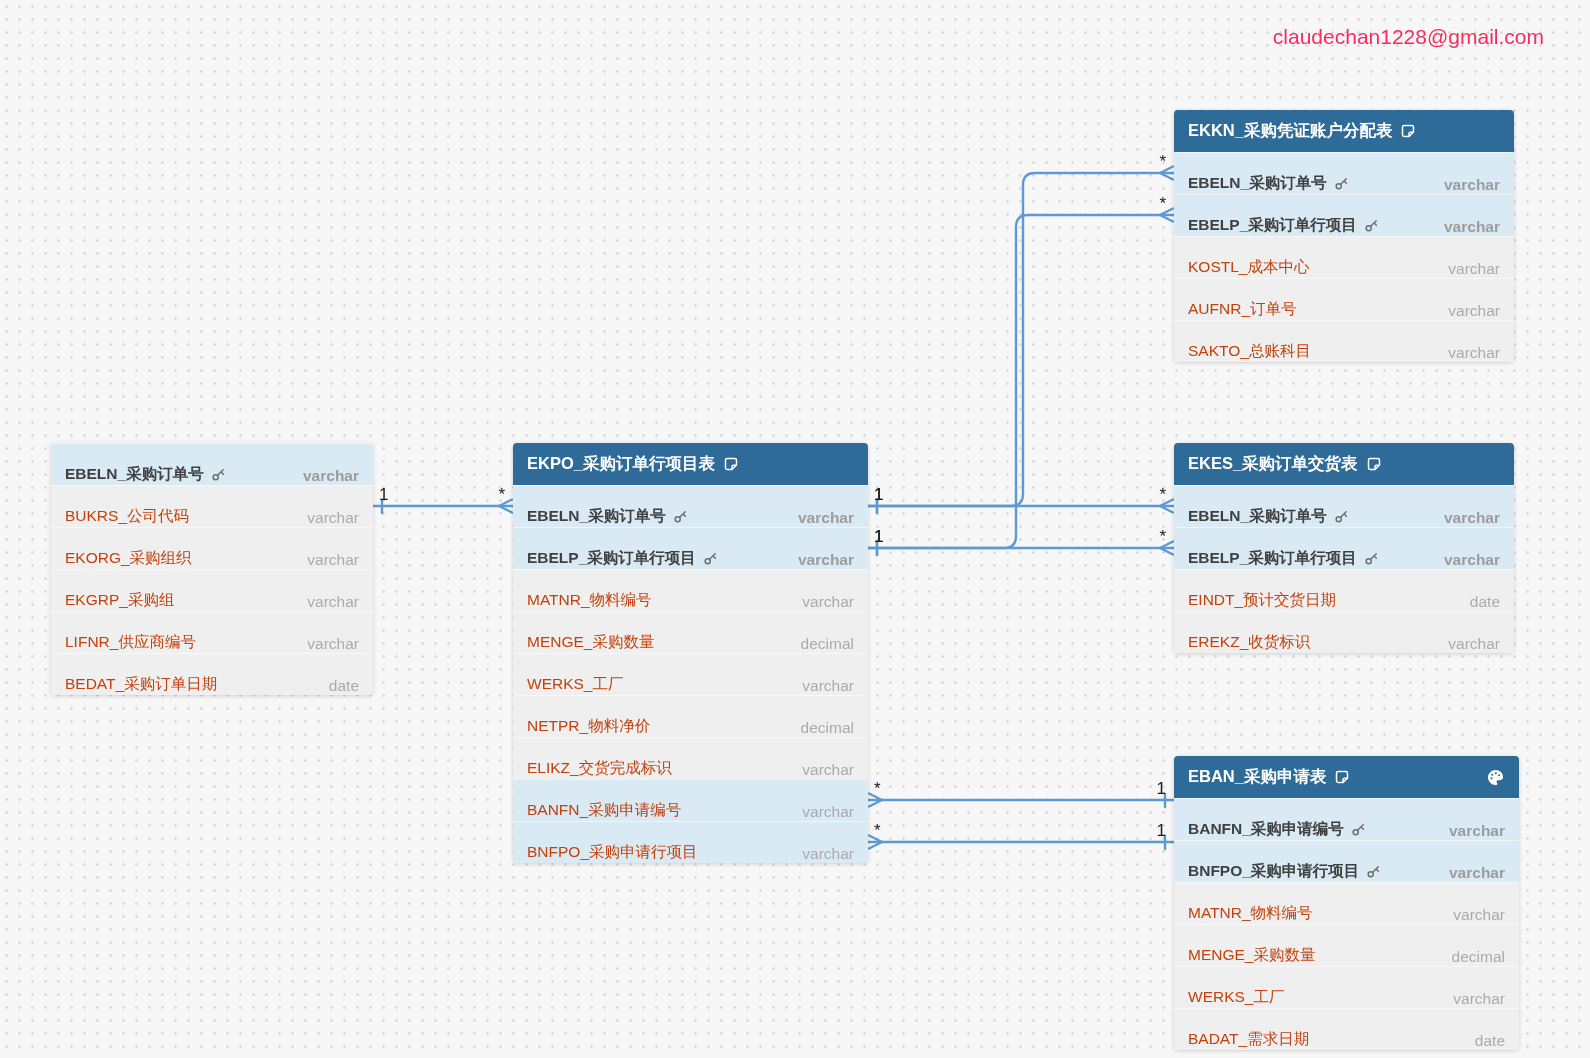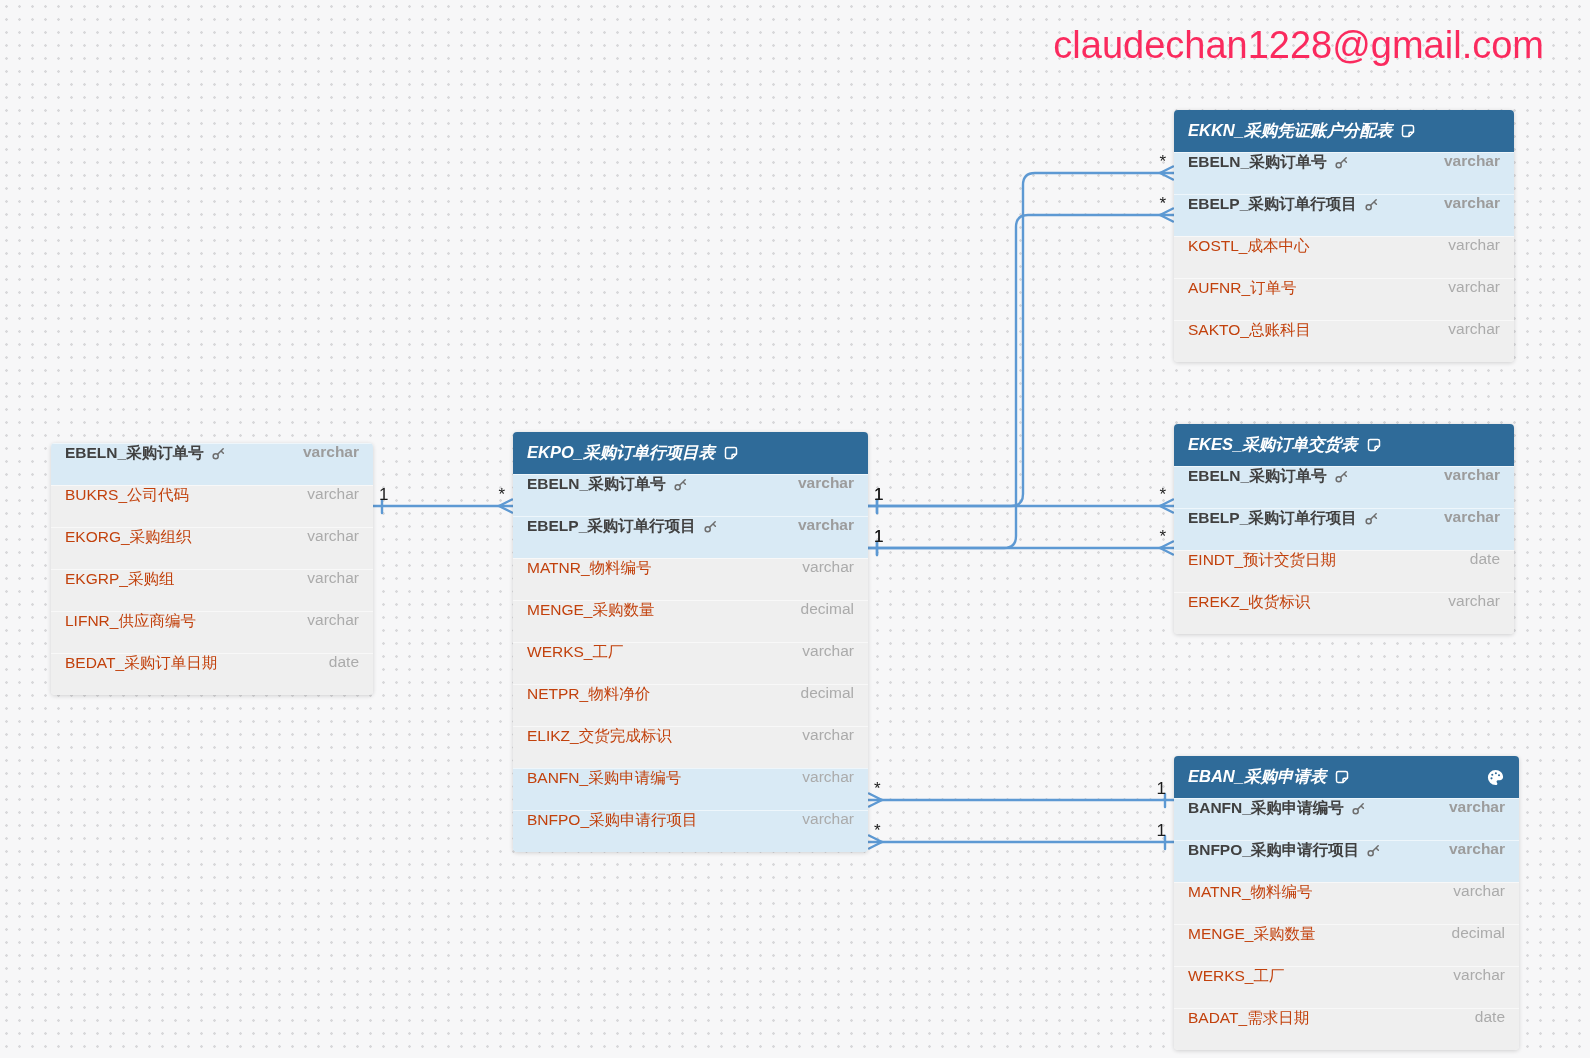--- a/index.html
+++ b/index.html
@@ -14,34 +14,34 @@
     background-size:13px 13px;
     font-family:"Liberation Sans","DejaVu Sans",sans-serif;
   }
   #edges{position:absolute;left:0;top:0;width:1590px;height:1058px;}
   .table{
     position:absolute;border-radius:4px;overflow:hidden;
     box-shadow:0 1px 4px rgba(0,0,0,.16);font-size:15.5px;
   }
   .table-header{
     height:42px;background:var(--header);color:#fff;display:flex;align-items:center;
-    gap:8px;padding:0 14px;font-weight:bold;font-size:16.5px;font-style:italic;
+    gap:8px;padding:0 14px;font-weight:bold;font-size:16.5px;
   }
   .table-header .flex-spacer{flex:1;}
   .row{
-    height:42px;display:flex;align-items:flex-start;padding:0 14px;
+    height:42px;display:flex;align-items:flex-end;padding:0 14px;
     background:var(--row_bg);box-shadow:inset 0 1px 0 rgba(255,255,255,.55);
   }
   .row.hl{background:var(--pk_row_bg);}
   .fname{color:#c2410c;display:flex;align-items:center;gap:7px;white-space:nowrap;}
   .row.pk .fname{color:#404040;font-weight:bold;}
   .ftype{margin-left:auto;color:#ababab;}
   .row.pk .ftype{color:#9c9c9c;font-weight:bold;}
   .watermark{
-    position:absolute;top:25px;right:46px;font-size:38px;line-height:1.1;
+    position:absolute;top:25px;right:46px;font-size:21px;line-height:1.1;
     color:var(--watermark);white-space:nowrap;
   }
   .edge-line{stroke:var(--edge);stroke-width:2.4;fill:none;}
   .edge-marker{stroke:var(--edge);stroke-width:2.4;fill:none;stroke-linecap:round;}
   .card{font-size:17px;fill:var(--card_label);font-family:"Liberation Sans","DejaVu Sans",sans-serif;}
   .key-icon{flex:0 0 auto;}
 </style>
 </head>
 <body>
 
@@ -148,21 +148,21 @@
         </div>
         <div class="row">
           <span class="fname">LIFNR_供应商编号</span>
           <span class="ftype">varchar</span>
         </div>
         <div class="row">
           <span class="fname">BEDAT_采购订单日期</span>
           <span class="ftype">date</span>
         </div>
       </div>
-      <div class="table" style="left:513px;top:432px;width:355px;">
+      <div class="table" style="left:513px;top:443px;width:355px;">
         <div class="table-header">
           <span>EKPO_采购订单行项目表</span>
           <svg viewBox="0 0 16 16" width="16" height="16">
             <path d="M4.2 2.5 H11.8 A1.7 1.7 0 0 1 13.5 4.2 V9 L9 13.5 H4.2 A1.7 1.7 0 0 1 2.5 11.8 V4.2 A1.7 1.7 0 0 1 4.2 2.5 Z" fill="none" stroke="#fff" stroke-width="1.5" stroke-linejoin="round"></path>
             <path d="M9 13.2 V10.6 A1.4 1.4 0 0 1 10.4 9.2 H13.2" fill="none" stroke="#fff" stroke-width="1.5"></path>
           </svg>
         </div>
         <div class="row pk hl">
           <span class="fname">EBELN_采购订单号<svg viewBox="0 0 16 16" width="15" height="15" class="key-icon">
               <circle cx="5" cy="11" r="2.7" fill="none" stroke="#6e6e6e" stroke-width="1.6"></circle>
@@ -234,21 +234,21 @@
         </div>
         <div class="row">
           <span class="fname">AUFNR_订单号</span>
           <span class="ftype">varchar</span>
         </div>
         <div class="row">
           <span class="fname">SAKTO_总账科目</span>
           <span class="ftype">varchar</span>
         </div>
       </div>
-      <div class="table" style="left:1174px;top:424px;width:340px;">
+      <div class="table" style="left:1174px;top:443px;width:340px;">
         <div class="table-header">
           <span>EKES_采购订单交货表</span>
           <svg viewBox="0 0 16 16" width="16" height="16">
             <path d="M4.2 2.5 H11.8 A1.7 1.7 0 0 1 13.5 4.2 V9 L9 13.5 H4.2 A1.7 1.7 0 0 1 2.5 11.8 V4.2 A1.7 1.7 0 0 1 4.2 2.5 Z" fill="none" stroke="#fff" stroke-width="1.5" stroke-linejoin="round"></path>
             <path d="M9 13.2 V10.6 A1.4 1.4 0 0 1 10.4 9.2 H13.2" fill="none" stroke="#fff" stroke-width="1.5"></path>
           </svg>
         </div>
         <div class="row pk hl">
           <span class="fname">EBELN_采购订单号<svg viewBox="0 0 16 16" width="15" height="15" class="key-icon">
               <circle cx="5" cy="11" r="2.7" fill="none" stroke="#6e6e6e" stroke-width="1.6"></circle>

